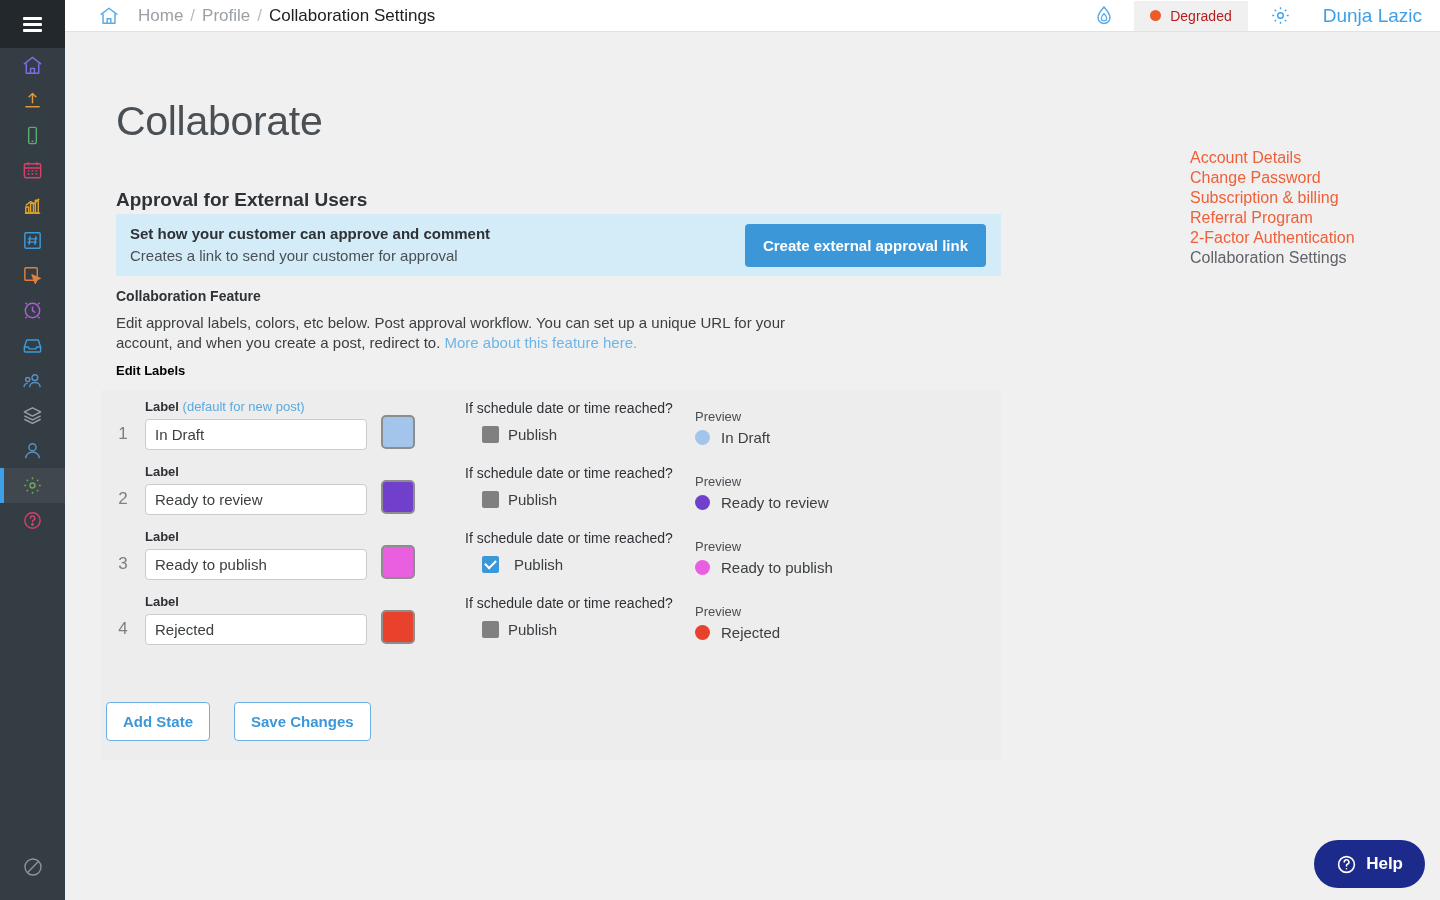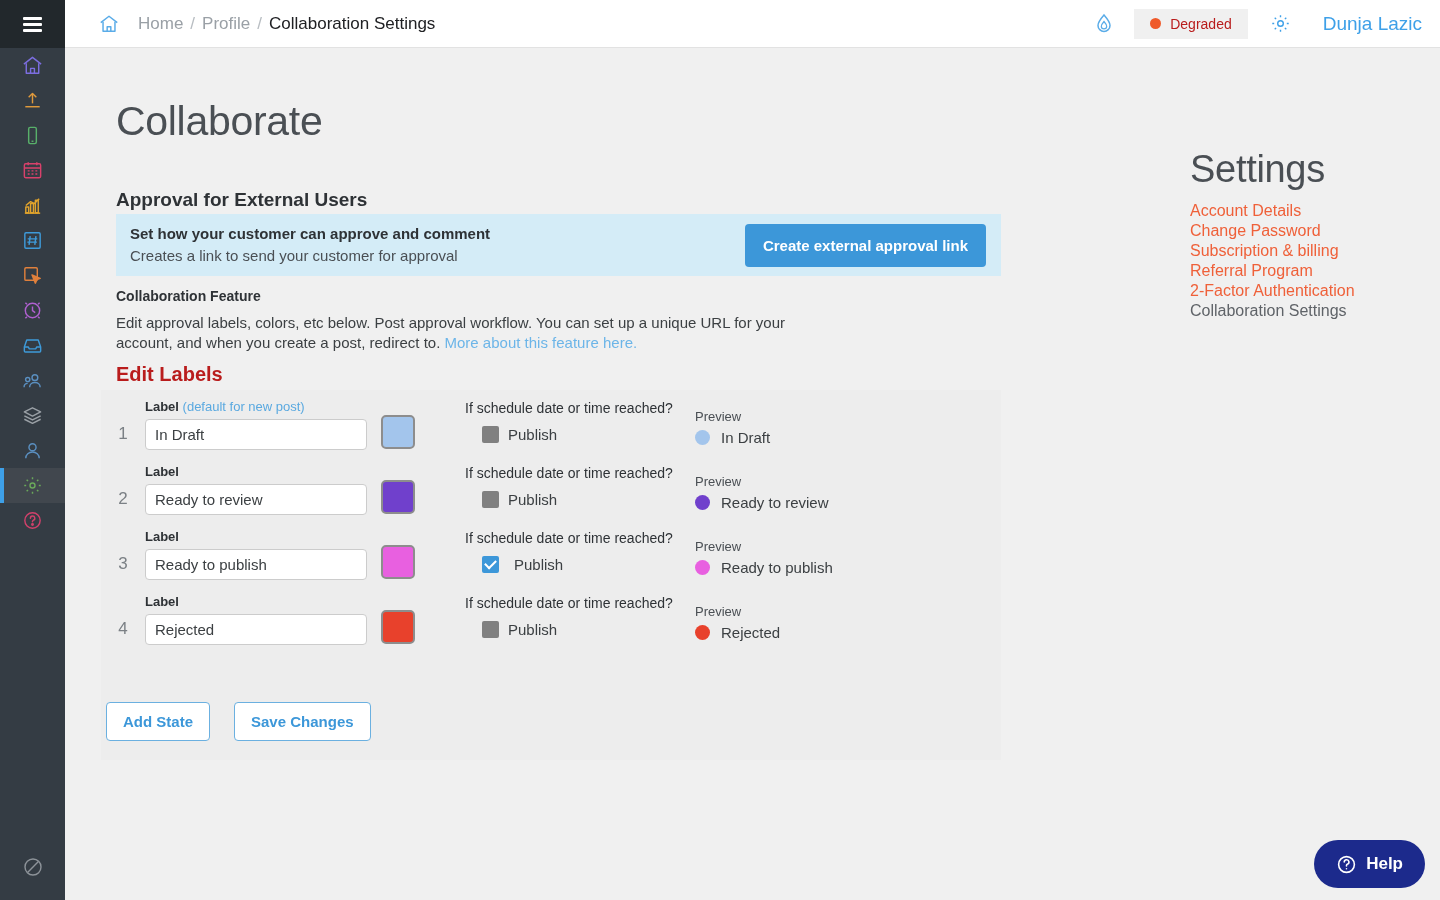--- a/index.html
+++ b/index.html
@@ -57,21 +57,21 @@
     position: absolute;
     bottom: 22px; left: 0; right: 0;
     display: flex;
     justify-content: center;
   }
 
   
   #header {
     position: absolute;
     left: 65px; top: 0;
-    width: 1375px; height: 48px;
+    width: 1375px; height: 32px;
     background: #ffffff;
     border-bottom: 1px solid #e2e2e2;
     display: flex;
     align-items: center;
   }
   #breadcrumb {
     display: flex;
     align-items: center;
     margin-left: 33px;
     font-size: 17px;
@@ -178,23 +178,23 @@
     width: 690px;
     font-size: 15px;
     line-height: 1.36;
     color: #3c4043;
   }
   #feature-desc a { color: #6cb5e8; text-decoration: none; cursor: pointer; }
 
   #edit-labels-title {
     position: absolute;
     left: 51px; top: 315px;
-    font-size: 20px;
+    font-size: 13px;
     font-weight: bold;
-    color: #b91c1c;
+    color: #000000;
   }
 
   
   #labels-panel {
     position: absolute;
     left: 36px; top: 342px;
     width: 900px; height: 370px;
     background: #ededed;
   }
 
@@ -618,21 +618,20 @@
           </div>
         </div>
       </div>
     <div id="panel-buttons">
       <button class="ghost-btn">Add State</button>
       <button class="ghost-btn">Save Changes</button>
     </div>
   </div>
 
   <div id="settings-panel">
-    <div id="settings-heading">Settings</div>
     <div id="settings-links">
         <a class="settings-link">Account Details</a>
         <a class="settings-link">Change Password</a>
         <a class="settings-link">Subscription &amp; billing</a>
         <a class="settings-link">Referral Program</a>
         <a class="settings-link">2-Factor Authentication</a>
         <a class="settings-link current">Collaboration Settings</a>
       </div>
   </div>
 

